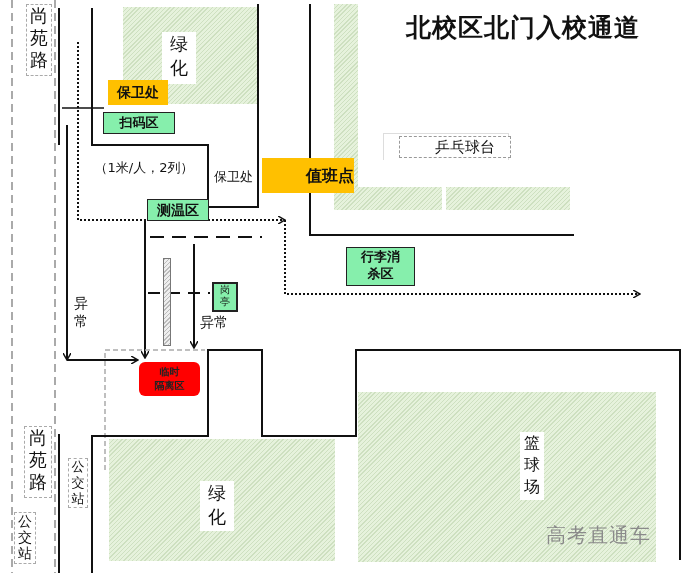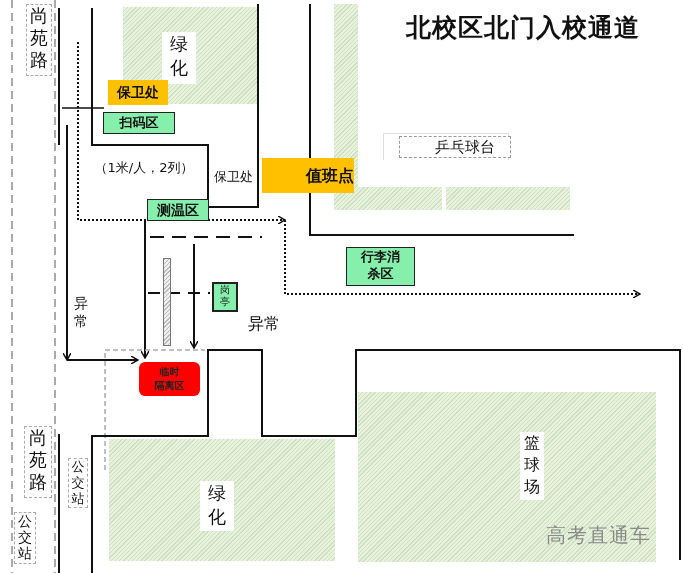--- a/index.html
+++ b/index.html
@@ -134,20 +134,20 @@
 
 <div class="box" style="left:212px; top:282px; width:22px; height:26px; font-weight:normal; font-size:10px; line-height:12px; border-width:2px;">
   <div>岗</div>
   <div>亭</div>
 </div>
 
 <div class="plain" style="left:74px; top:294px; line-height:18px; font-size:14px;">
   <div>异</div>
   <div>常</div>
 </div>
-<div class="plain" style="left:200px; top:314px; font-size:16px;margin-left:48px;">异常</div>
+<div class="plain" style="left:200px; top:314px; font-size:14px;">异常</div>
 
 <div class="red" style="left:139px; top:362px; width:61px; height:34px; padding-top:3px; box-sizing:border-box;border-radius:6px;">
   <div>临时</div>
   <div>隔离区</div>
 </div>
 
 <div class="watermark" style="left:546px; top:522px;">高考直通车</div>
 
 </body></html>

